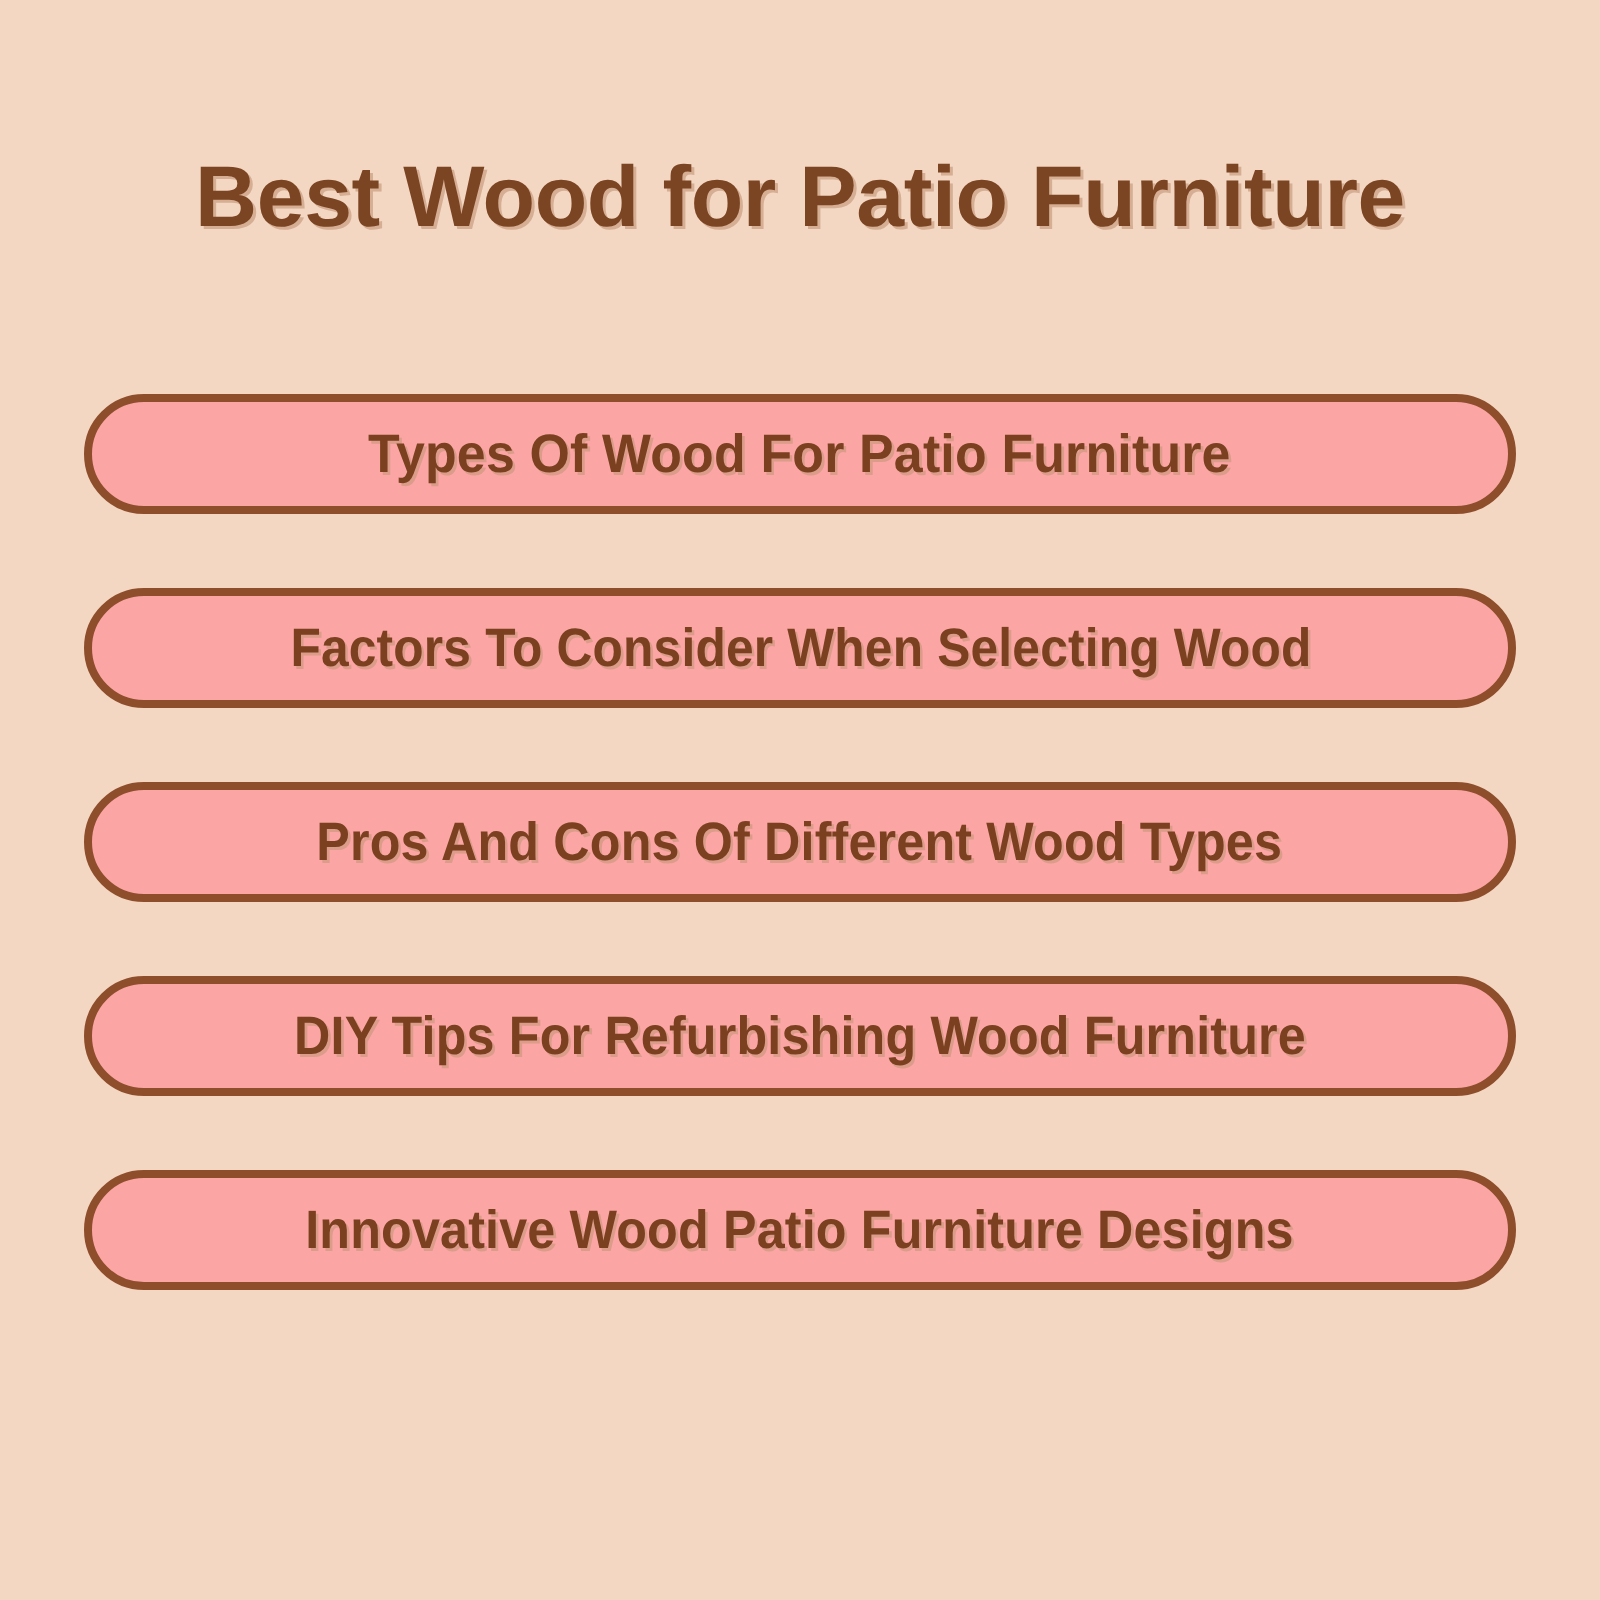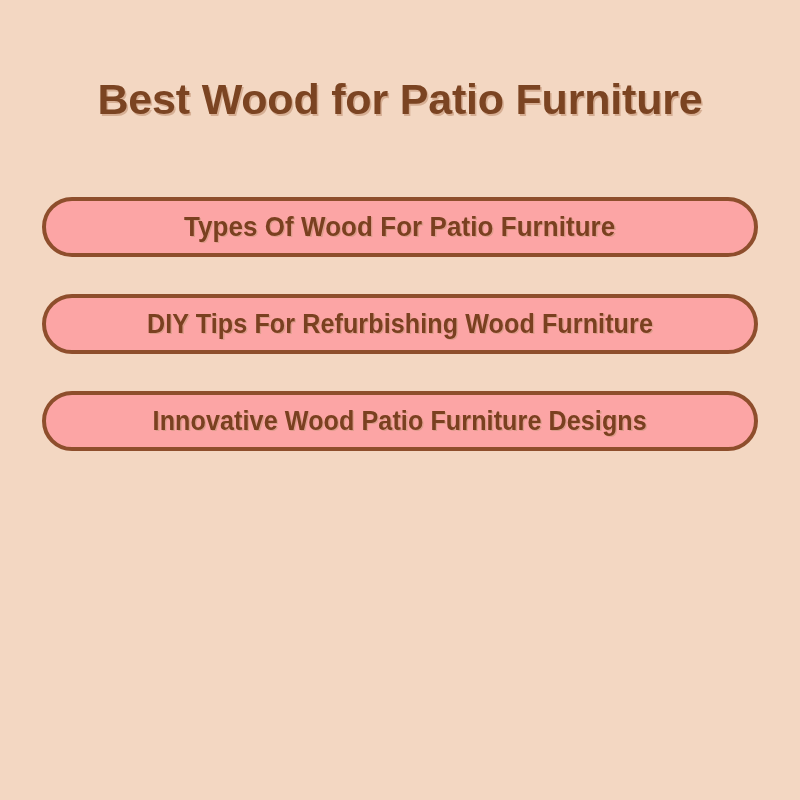--- a/index.html
+++ b/index.html
@@ -94,21 +94,27 @@
 <div id="infographic">
 
   <h1 id="page-title">Best Wood for Patio Furniture</h1>
 
   <div id="pill-list">
 
     <div class="pill" data-index="0">
       <span class="pill-label">Types Of Wood For Patio Furniture</span>
     </div>
 
+    <div class="pill" data-index="1">
+      <span class="pill-label">Factors To Consider When Selecting Wood</span>
+    </div>
 
+    <div class="pill" data-index="2">
+      <span class="pill-label">Pros And Cons Of Different Wood Types</span>
+    </div>
 
 
     <div class="pill" data-index="4">
       <span class="pill-label">DIY Tips For Refurbishing Wood Furniture</span>
     </div>
 
     <div class="pill" data-index="5">
       <span class="pill-label">Innovative Wood Patio Furniture Designs</span>
     </div>
 

